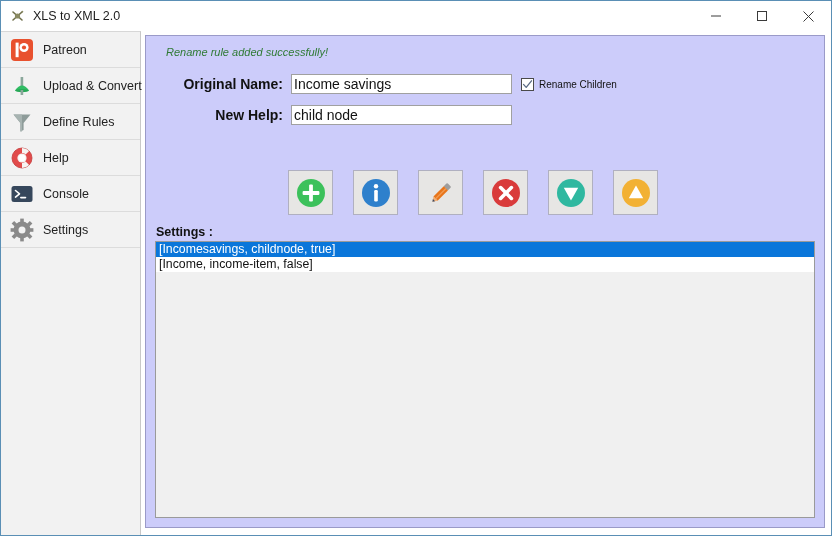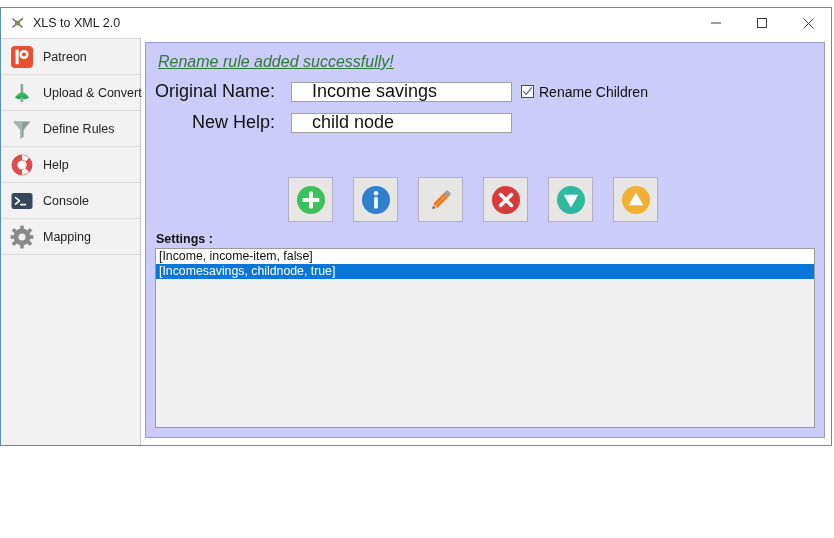--- a/index.html
+++ b/index.html
@@ -9,27 +9,26 @@
   }
   body {
     width: 834px;
     height: 538px;
     font-family: "Liberation Sans", sans-serif;
     overflow: hidden;
   }
   .window {
     position: relative;
     width: 832px;
-    height: 439px;
+    height: 536px;
     border: 1px solid #5a8fb5;
     background: #f97316;
     box-sizing: border-box;
     display: flex;
     flex-direction: column;
-    margin-top: 7px;
   }
   
   .titlebar {
     height: 30px;
     flex: 0 0 30px;
     background: #ffffff;
     display: flex;
     align-items: center;
     position: relative;
   }
@@ -133,55 +132,54 @@
     background: #ccccfa;
     border: 1px solid #9a9ac8;
     box-sizing: border-box;
     position: relative;
     padding: 0;
     min-width: 0;
   }
 
   .status-msg {
     position: absolute;
-    left: 12px;
+    left: 20px;
     top: 10px;
-    font-size: 16px;
+    font-size: 11px;
     font-style: italic;
     color: #2f7a34;
     white-space: nowrap;
-    text-decoration: underline;
   }
 
   .field-row {
     position: absolute;
     display: flex;
     align-items: center;
   }
   .field-row.row1 { left: 0; top: 38px; width: 100%; }
   .field-row.row2 { left: 0; top: 69px; width: 100%; }
 
   .field-label {
     width: 145px;
     text-align: right;
-    padding-right: 16px;
-    font-size: 18px;
-    font-weight: normal;
+    padding-right: 8px;
+    font-size: 14px;
+    font-weight: bold;
     color: #111111;
     box-sizing: border-box;
     white-space: nowrap;
   }
   .field-input {
     height: 20px;
     border: 1px solid #a0a0a0;
     background: #ffffff;
     font-family: "Liberation Sans", sans-serif;
-    font-size: 18px;
+    font-size: 14px;
     color: #111111;
-    padding: 0 20px;
+    padding: 0 2px;
     box-sizing: border-box;
     outline: none;
   }
   .field-input.orig { width: 221px; }
   .field-input.newn { width: 221px; }
 
   .checkbox-wrap {
     display: flex;
     align-items: center;
     gap: 5px;
@@ -191,21 +189,21 @@
     width: 13px;
     height: 13px;
     border: 1px solid #4a4a4a;
     background: #ffffff;
     box-sizing: border-box;
     position: relative;
     flex: 0 0 13px;
   }
   .cbox svg { position: absolute; left: 0; top: 0; }
   .cbox-label {
-    font-size: 14px;
+    font-size: 10px;
     color: #111111;
     white-space: nowrap;
   }
 
   
   .toolbar {
     position: absolute;
     left: 142px;
     top: 134px;
     display: flex;
@@ -375,21 +373,21 @@
               <rect x="0.6" y="10.2" width="4.2" height="3.6"></rect>
               <rect x="19.2" y="10.2" width="4.2" height="3.6"></rect>
               <rect x="2.6" y="3.6" width="3.6" height="4.2" transform="rotate(-45 4.4 5.7)"></rect>
               <rect x="17.8" y="3.6" width="3.6" height="4.2" transform="rotate(45 19.6 5.7)"></rect>
               <rect x="2.6" y="16.2" width="3.6" height="4.2" transform="rotate(45 4.4 18.3)"></rect>
               <rect x="17.8" y="16.2" width="3.6" height="4.2" transform="rotate(-45 19.6 18.3)"></rect>
             </g>
             <circle cx="12" cy="12" r="3.5" fill="#f2f2f2"></circle>
           </svg>
         </span>
-        <span class="nav-label">Mapping</span>
+        <span class="nav-label">Settings</span>
       </div>
 
       <div class="sidebar-filler"></div>
     </div>
 
     <div class="main-wrap">
       <div class="panel">
 
         <div class="status-msg">Rename rule added successfully!</div>
 
@@ -463,22 +461,22 @@
               <circle cx="17" cy="17" r="14" fill="#f2b134"></circle>
               <path d="M9.8 22.2 L24.2 22.2 L17 9.4 Z" fill="#ffffff"></path>
             </svg>
           </div>
 
         </div>
 
         <div class="mapping-label">Settings :</div>
 
         <div class="listbox">
+          <div class="list-item selected">[Incomesavings, childnode, true]</div>
           <div class="list-item">[Income, income-item, false]</div>
-          <div class="list-item selected">[Incomesavings, childnode, true]</div>
           <div class="list-blank"></div>
         </div>
 
       </div>
     </div>
 
   </div>
 </div>
 
 </body></html>

